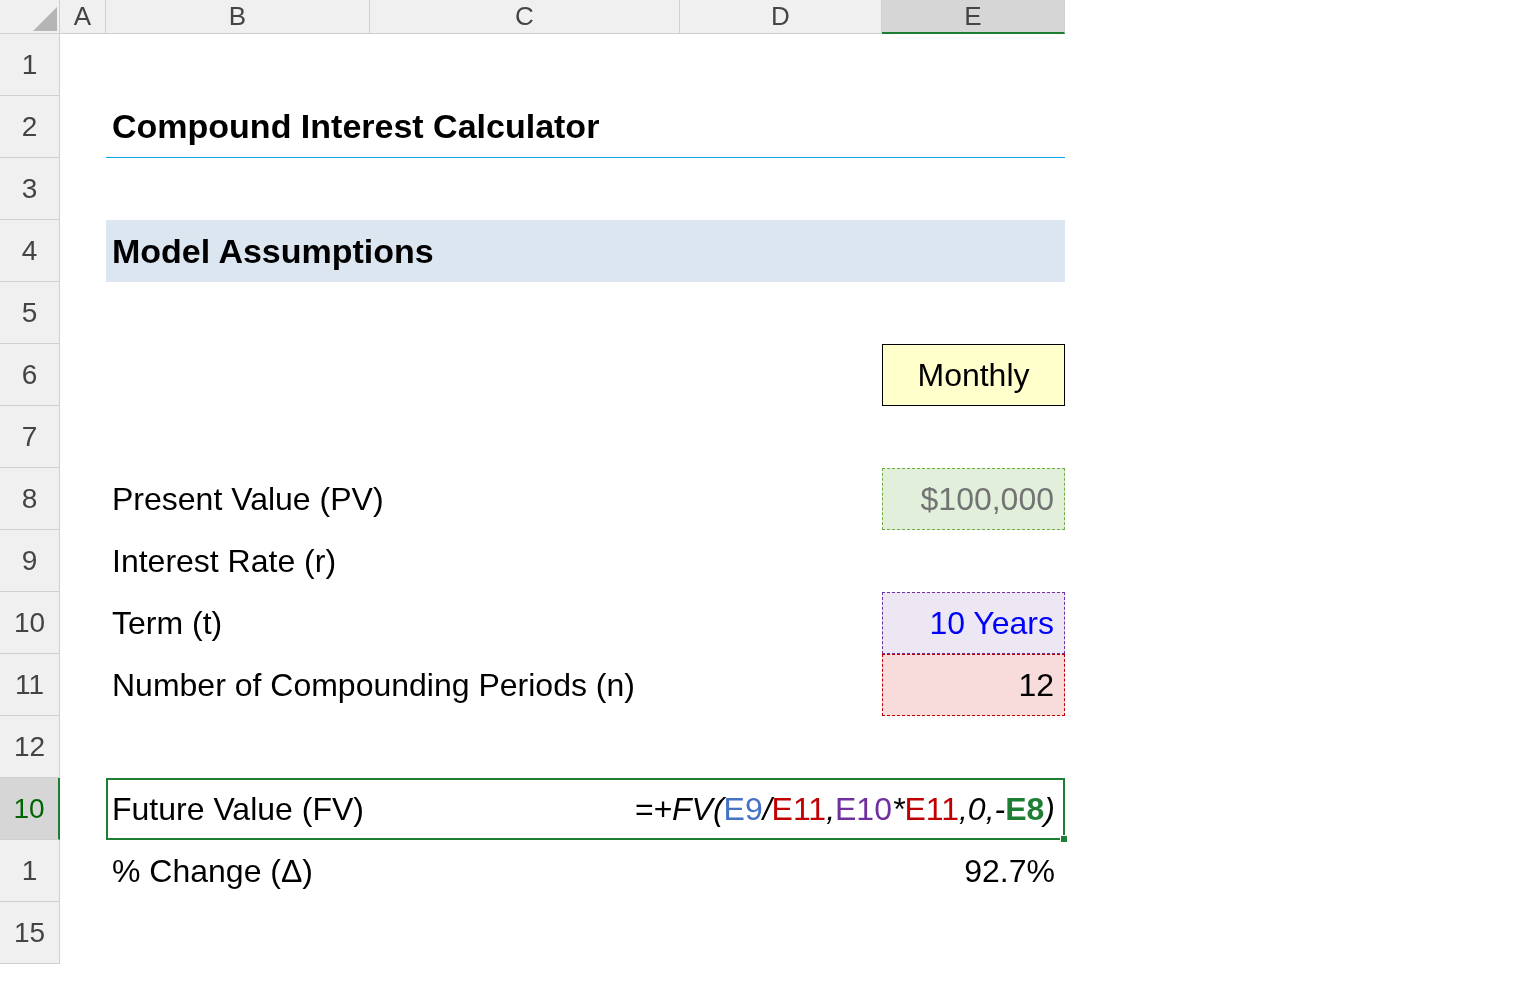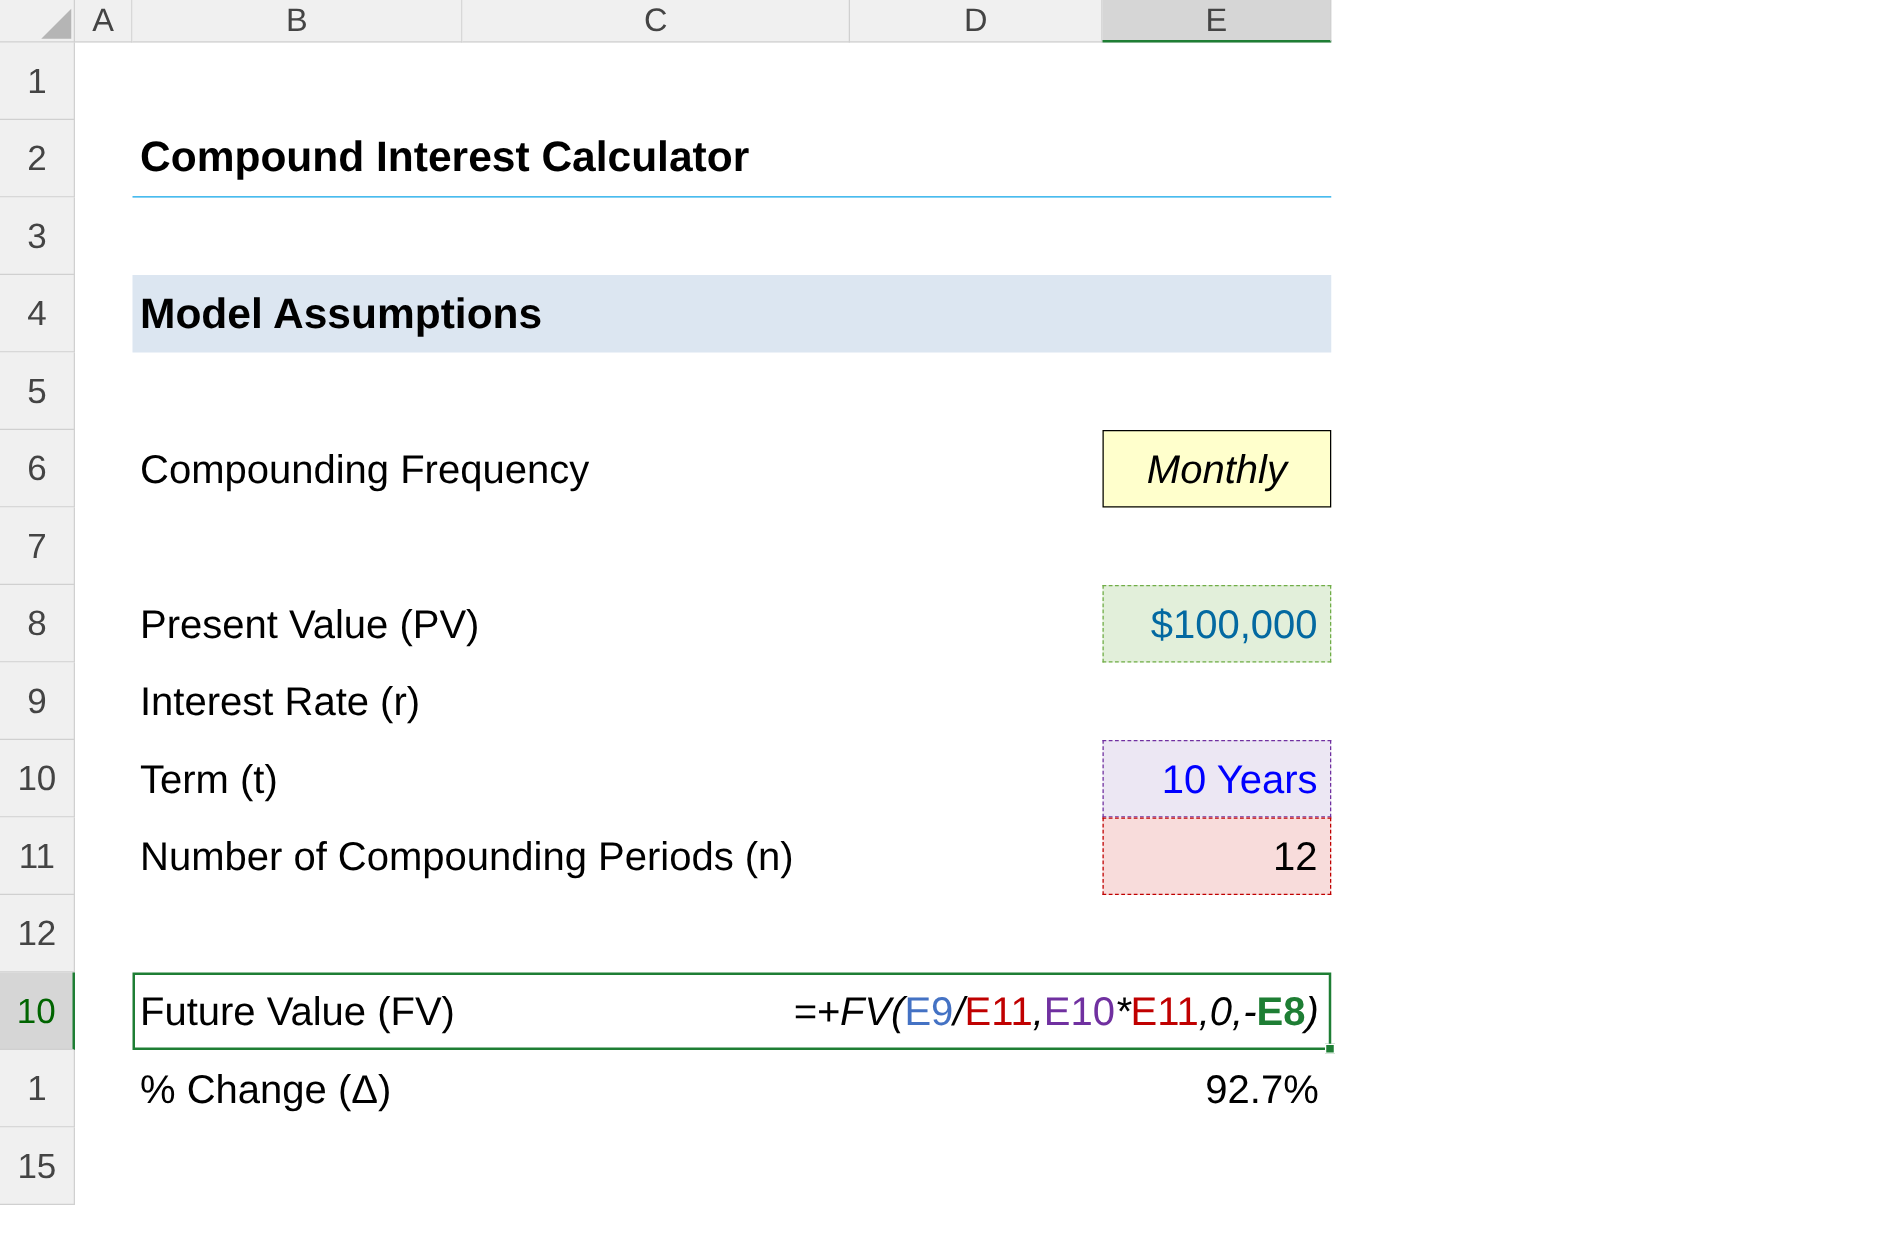--- a/index.html
+++ b/index.html
@@ -79,26 +79,26 @@
     padding: 0 6px;
     white-space: nowrap;
   }
   .label-bold { font-weight: normal; }
   .valcell {
     display: flex; align-items: center; justify-content: flex-end;
     font-size: 32px;
     padding: 0 10px;
     white-space: nowrap;
   }
-  .valcell.center { justify-content: center; font-style: italic; }
+  .valcell.center { justify-content: center; }
   .yellowbox {
     background: #ffffcc;
     border: 1px solid #000;
   }
-  .greenbox  { background: #e2efda; border: 1px dashed #70ad47; color: #0369a1; }
+  .greenbox  { background: #e2efda; border: 1px dashed #70ad47; color: #737373; }
   .bluebox   { background: #e1e8f5; border: 1px dashed #4472c4; color: #0000ff; }
   .purplebox { background: #ece7f3; border: 1px dashed #7030a0; color: #0000ff; }
   .redbox    { background: #f8dcdb; border: 1px dashed #c00000; color: #0000ff; }
   .fvrow-outline {
     grid-column: 3 / 7;
     grid-row: 14 / 15;
     border: 2px solid #1e7e34;
     pointer-events: none;
     z-index: 5;
     position: relative;
@@ -155,21 +155,20 @@
   <div class="rowhdr" style="grid-column:1;grid-row:12">11</div>
   <div class="rowhdr" style="grid-column:1;grid-row:13">12</div>
   <div class="rowhdr active" style="grid-column:1;grid-row:14">10</div>
   <div class="rowhdr" style="grid-column:1;grid-row:15">1</div>
   <div class="rowhdr" style="grid-column:1;grid-row:16">15</div>
 
   <div class="title-area">Compound Interest Calculator</div>
 
   <div class="band">Model Assumptions</div>
 
-  <div class="label" style="grid-column:3/6;grid-row:7">Compounding Frequency</div>
   <div class="valcell center yellowbox" style="grid-column:6;grid-row:7">Monthly</div>
 
   <div class="label" style="grid-column:3/6;grid-row:9">Present Value (PV)</div>
   <div class="valcell greenbox" style="grid-column:6;grid-row:9">$100,000</div>
 
   <div class="label" style="grid-column:3/6;grid-row:10">Interest Rate (r)</div>
 
   <div class="label" style="grid-column:3/6;grid-row:11">Term (t)</div>
   <div class="valcell purplebox" style="grid-column:6;grid-row:11">10 Years</div>
 

